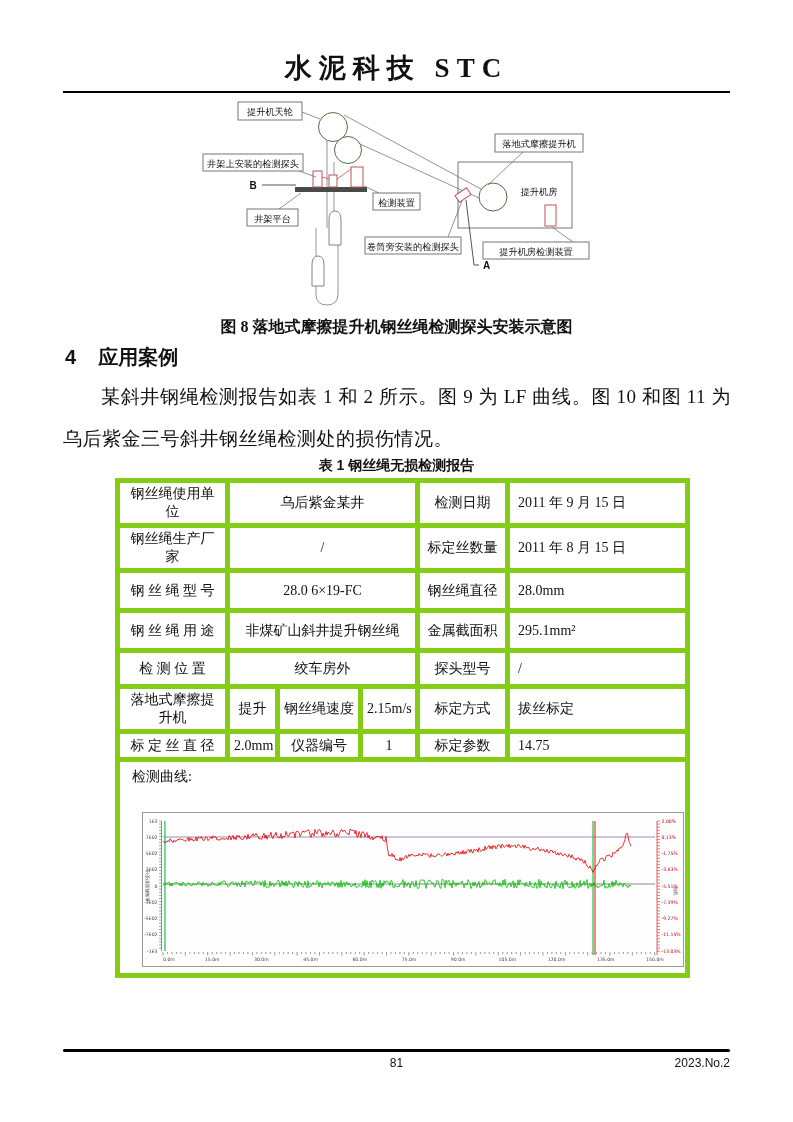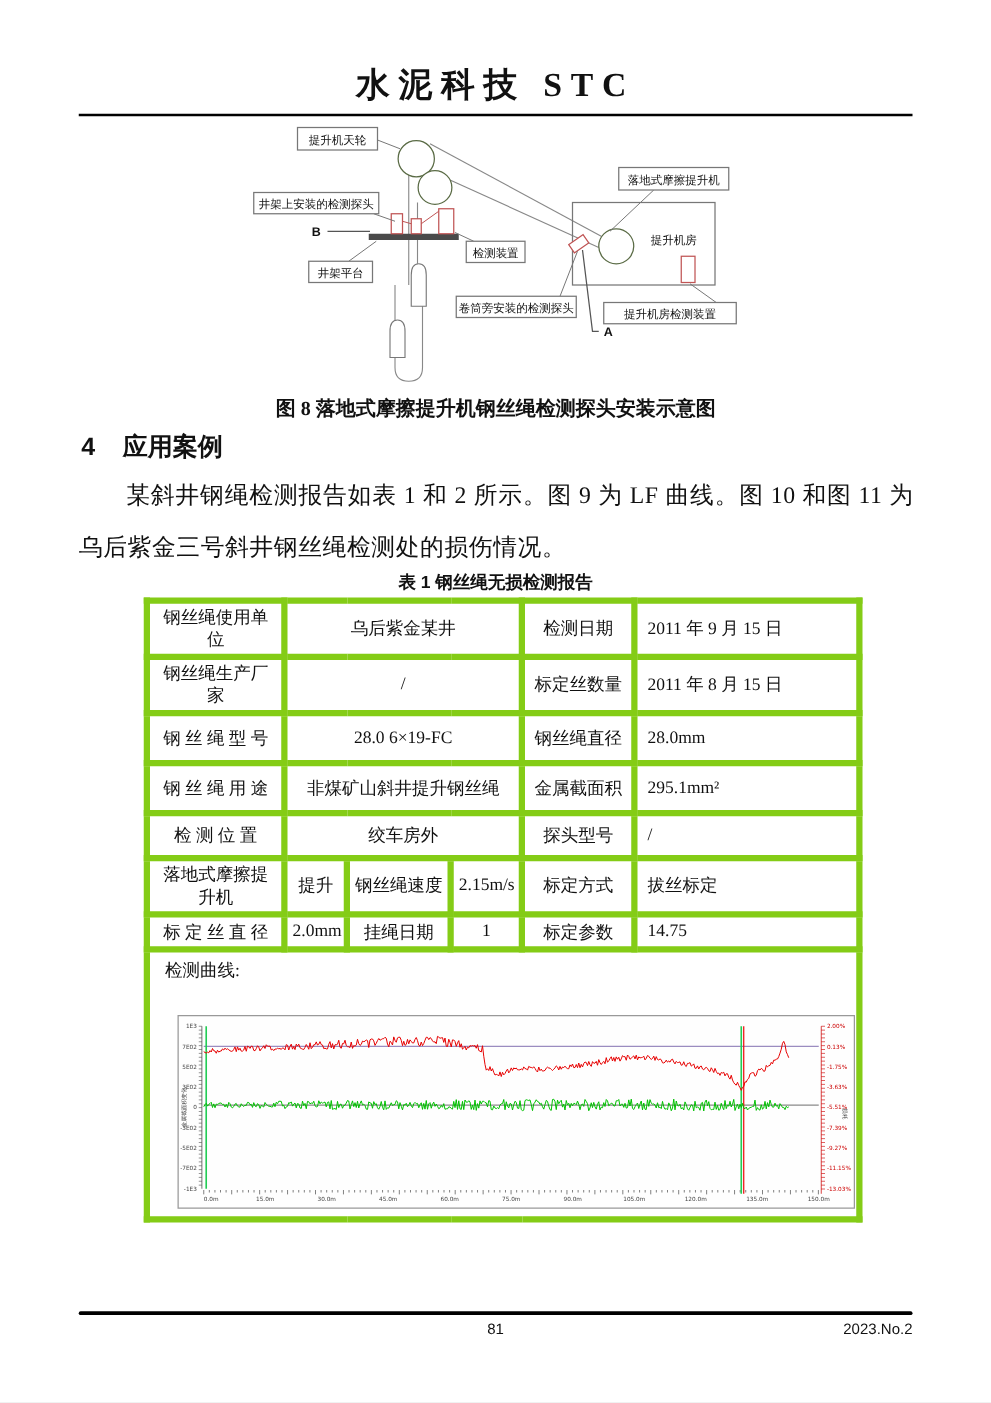--- a/index.html
+++ b/index.html
@@ -150,21 +150,21 @@
       <td>落地式摩擦提升机</td>
       <td>提升</td>
       <td>钢丝绳速度</td>
       <td>2.15m/s</td>
       <td>标定方式</td>
       <td class="val">拔丝标定</td>
     </tr>
     <tr style="height:28px">
       <td>标 定 丝 直 径</td>
       <td>2.0mm</td>
-      <td>挂绳日期</td>
+      <td>仪器编号</td>
       <td>1</td>
       <td>标定参数</td>
       <td class="val">14.75</td>
     </tr>
     <tr style="height:210px">
       <td colspan="6" class="curve-cell">
         <div class="curve-label">检测曲线:</div>
         <div class="chart-panel">
           <svg id="curve-svg" width="540" height="153" viewBox="0 0 540 153">
                 <line x1="18.5" y1="8" x2="18.5" y2="138" stroke="#444" stroke-width="0.6"></line>

